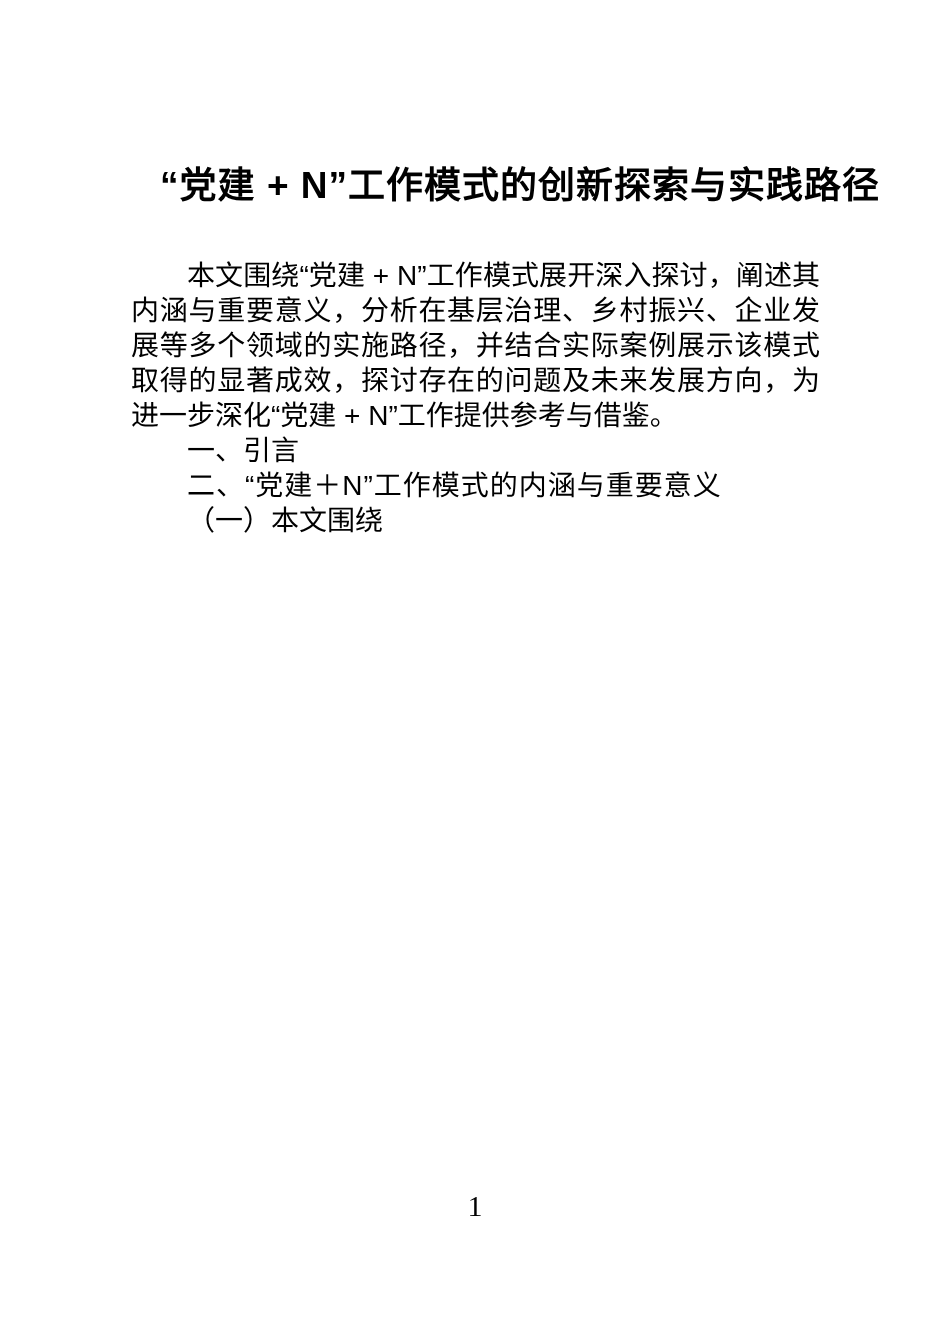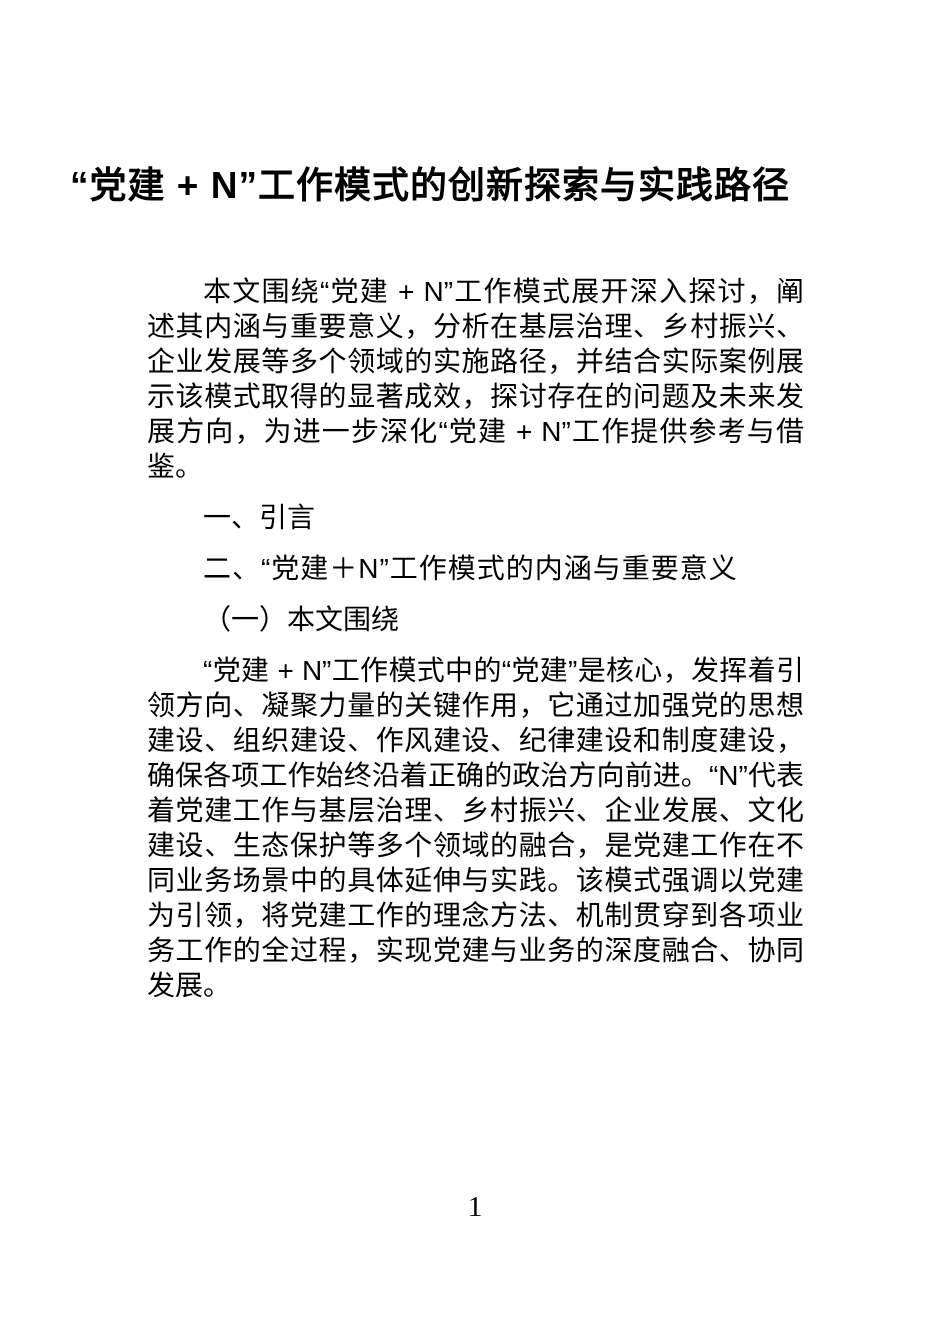--- a/index.html
+++ b/index.html
@@ -15,37 +15,37 @@
     font-family: "Liberation Sans", sans-serif;
     color: #000000;
   }
   .page {
     position: absolute;
     inset: 0;
     background: #ffffff;
   }
   .title {
     margin: 160px 70px 0 70px;
-    text-align: left;
+    text-align: right;
     font-size: 37px;
     line-height: 52px;
     font-weight: bold;
     letter-spacing: 1px;
     color: #000000;
   }
   .content {
     position: absolute;
     left: 131px;
     right: 130px;
     top: 258px;
   }
   .content p,
   .content h2,
   .content h3 {
-    margin: 16px;
+    margin: 0;
     font-size: 28px;
     line-height: 35px;
     font-weight: normal;
     text-indent: 2em;
     text-align: justify;
     text-justify: inter-ideograph;
     color: #000000;
     word-break: break-all;
   }
   .content h2.bold {
@@ -74,18 +74,17 @@
   <div class="content">
     <p class="para">本文围绕“党建 + N”工作模式展开深入探讨，阐述其内涵与重要意义，分析在基层治理、乡村振兴、企业发展等多个领域的实施路径，并结合实际案例展示该模式取得的显著成效，探讨存在的问题及未来发展方向，为进一步深化“党建 + N”工作提供参考与借鉴。</p>
 
     <h2 class="h-l1">一、引言</h2>
 
 
     <h2 class="h-l1 bold">二、“党建＋N”工作模式的内涵与重要意义</h2>
 
     <h3 class="h-l2">（一）本文围绕</h3>
 
-    <p class="para">“党建 + N”工作模式中的“党建”是核心，发挥着引领方向、凝聚力量的关键作用，它通过加强党的思想建设、组织建设、作风建设、纪律建设和制度建设，确保各项工作始终沿着正确的政治方向前进。“N”代表着党建工作与基层治理、乡村振兴、企业发展、文化建设、生态保护等多个领域的融合，是党建工作在不同业务场景中的具体延伸与实践。该模式强调以党建为引领，将党建工作的理念方法、机制贯穿到各项业务工作的全过程，实现党建与业务的深度融合、协同发展。</p>
   </div>
 
   <div class="page-number">1</div>
 
 </div>
 
 </body></html>

